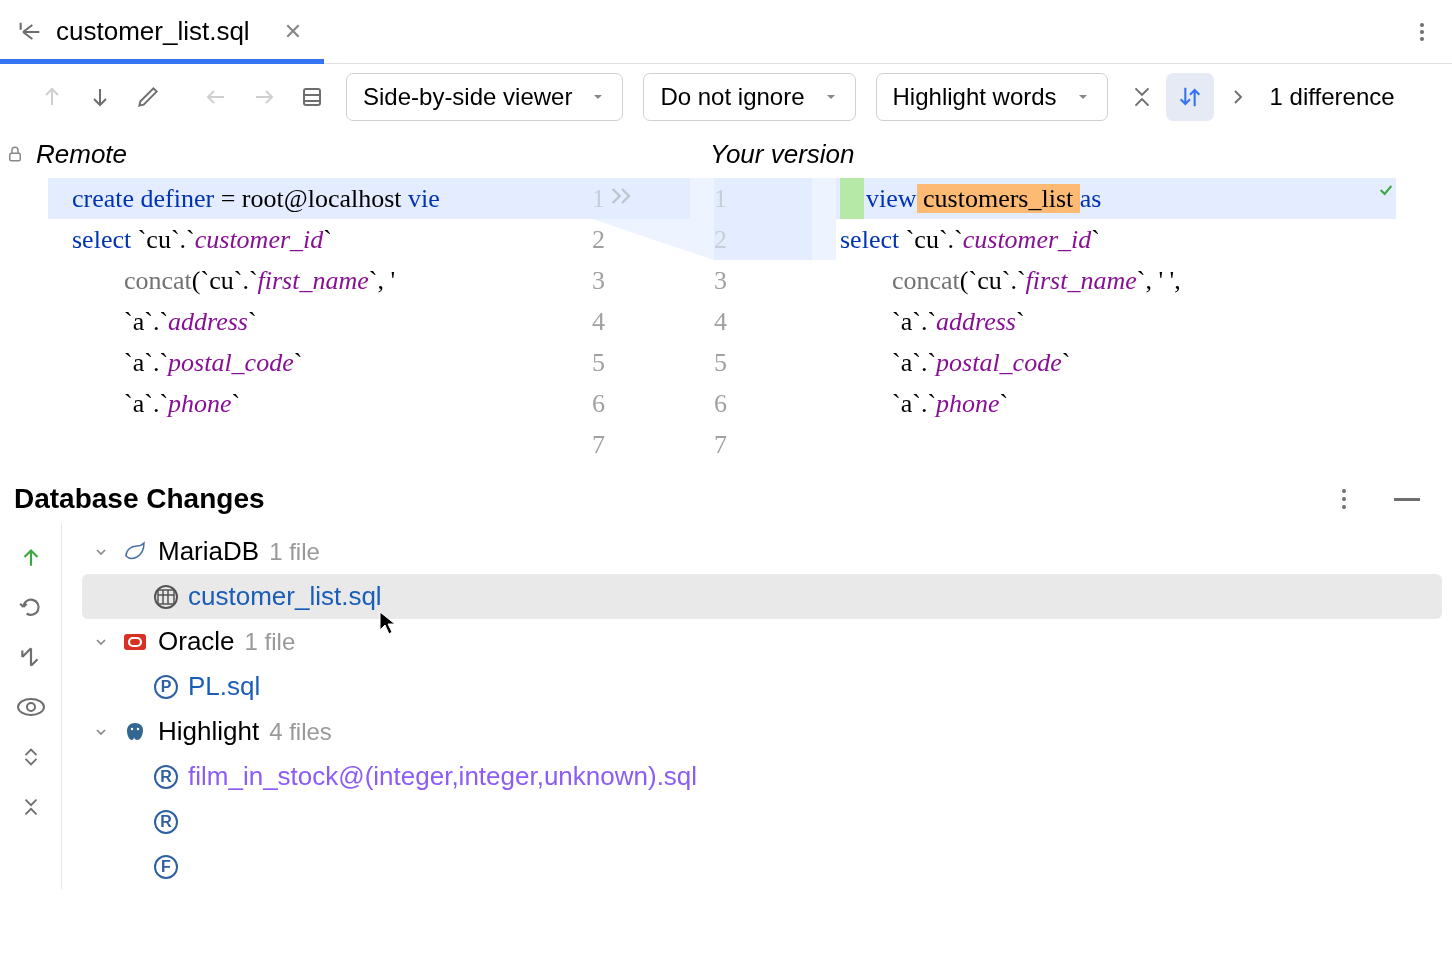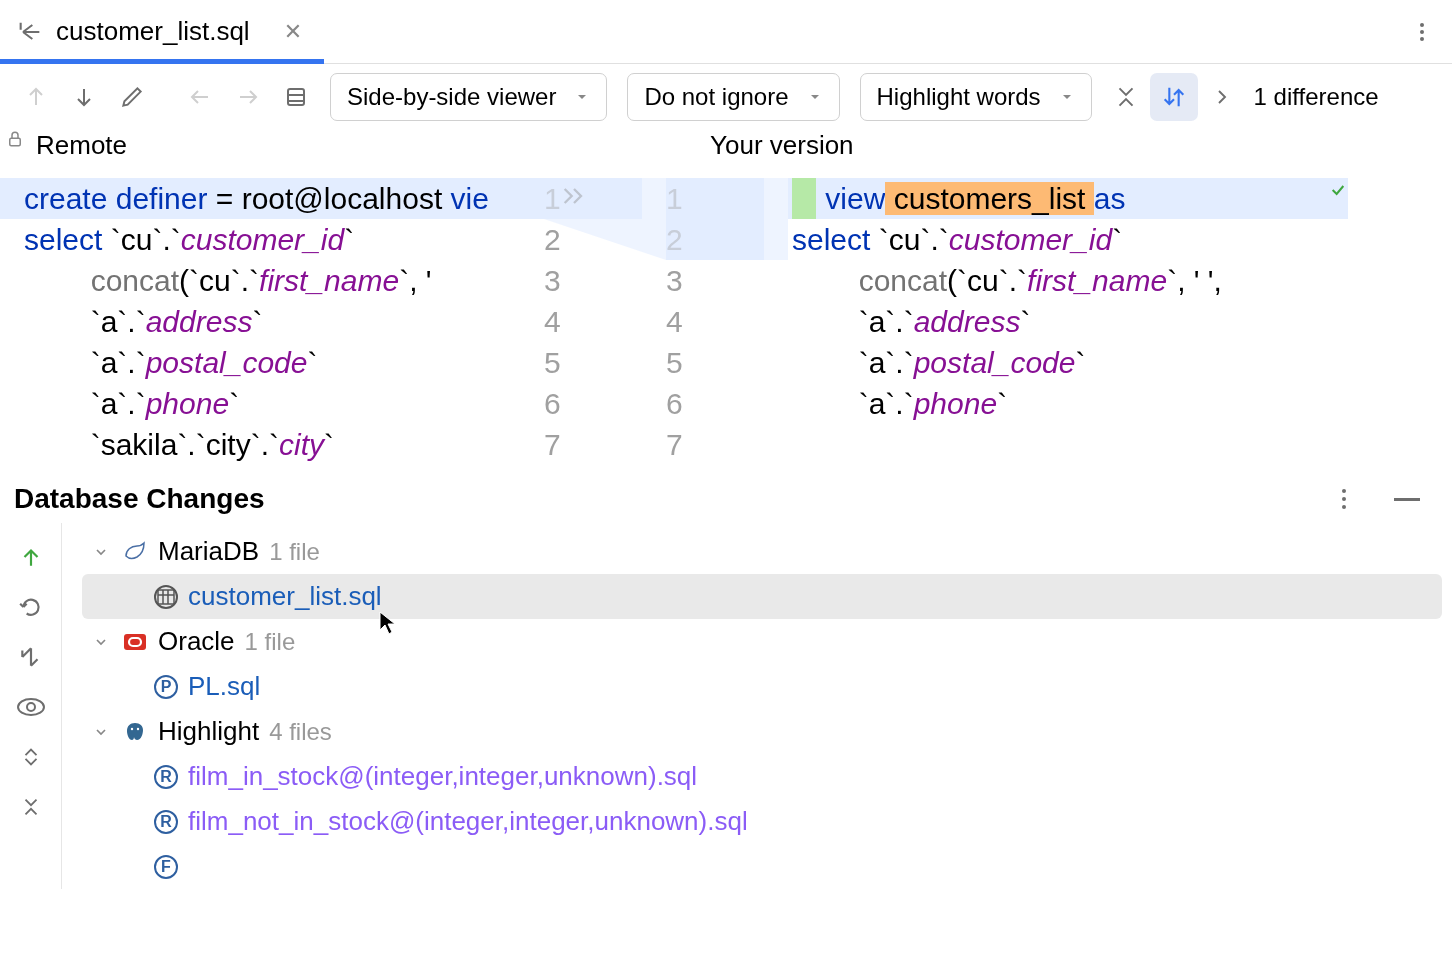--- a/index.html
+++ b/index.html
@@ -35,21 +35,21 @@
   left:0; bottom:-1px;
   height:5px; width:324px;
   background:#3574f0;
 }
 .tab-more { margin-left:auto; padding:0 28px; color:#6e6e6e; font-size:24px; letter-spacing:2px; display:flex; flex-direction:column; gap:3px;}
 .tab-more span{width:4px;height:4px;background:#6e6e6e;border-radius:50%;}
 .toolbar {
   display:flex;
   align-items:center;
   height:66px;
-  padding: 0 12px;
+  padding: 0 28px;
   gap: 0;
 }
 .tbtn { width:48px; height:48px; display:flex; align-items:center; justify-content:center; color:#6e6e6e; }
 .tbtn.dis { color:#cfcfcf; }
 .dropdown {
   height:48px;
   border:1px solid #d0d0d0;
   background:#fff;
   border-radius:7px;
   display:flex;
@@ -59,31 +59,34 @@
   font-size:24px;
   color:#000;
   margin:0 10px;
 }
 .dropdown .chev { color:#888; }
 .tbtn.active { background:#e5eaf5; border-radius:7px; }
 .diff-count { margin-left:8px; font-size:24px; }
 .diff-header {
   display:flex;
   height:48px;
+  align-items:center;
+  font-style:italic;
 }
 .diff-header .lock { width:24px; margin-left:6px; margin-right:6px; color:#888;}
 .diff-header .left-title { font-size:26px; flex:0 0 auto; }
 .diff-header .right-title { font-size:26px; position:absolute; left:710px; }
 .diff-header-wrap { position:relative; width:100%; }
 .diff-body {
   display:flex;
-  font-family: Liberation Sans, sans-serif;
-  font-size:30px;
+  font-family: Liberation Serif, serif;
+  font-size:26px;
   line-height:41px;
   position:relative;
+  margin-left:48px;
 }
 .pane {
   overflow:hidden;
 }
 .pane.left-code { width:544px; position:relative;}
 .pane.gutter { width:244px; display:flex; }
 .pane.right-code { width:560px; position:relative;}
 .gutter-col { width:122px; text-align:right; color:#a0a0a0; padding-right:24px; }
 .gutter-col.right { text-align:right; padding-right:24px;}
 .code-line { white-space:pre; padding-left:24px; }
@@ -257,21 +260,20 @@
       </svg>
   </span>
 
   <div class="pane left-code">
     <div class="row code-line bg-blue"><span class="kw">create</span> <span class="kw">definer</span><span class="nm"> = root@localhost </span><span class="kw">vie</span></div>
     <div class="row code-line"><span class="kw">select</span><span class="backtick"> `</span><span class="nm">cu</span><span class="backtick">`.`</span><span class="id">customer_id</span><span class="backtick">`</span></div>
     <div class="row code-line"><span>        </span><span class="func">concat</span><span class="backtick">(`</span><span class="nm">cu</span><span class="backtick">`.`</span><span class="id">first_name</span><span class="backtick">`, '</span></div>
     <div class="row code-line"><span>        `</span><span class="nm">a</span><span class="backtick">`.`</span><span class="id">address</span><span class="backtick">`</span></div>
     <div class="row code-line"><span>        `</span><span class="nm">a</span><span class="backtick">`.`</span><span class="id">postal_code</span><span class="backtick">`</span></div>
     <div class="row code-line"><span>        `</span><span class="nm">a</span><span class="backtick">`.`</span><span class="id">phone</span><span class="backtick">`</span></div>
-    <div class="row code-line"><span>        `</span><span class="nm">sakila</span><span class="backtick">`.`</span><span class="nm">city</span><span class="backtick">`.`</span><span class="id">city</span><span class="backtick">`</span></div>
   </div>
 
   <div class="pane gutter" style="position:relative;">
     <span class="gutter-chev" style="left:16px;top:8px;">
       <svg width="28" height="20" viewBox="0 0 24 16" fill="none" stroke="#888" stroke-width="2">
           <path d="M4 2 L10 8 L4 14 M12 2 L18 8 L12 14"></path>
         </svg>
     </span>
     <div class="gutter-col">
       <div class="row bg-blue" style="padding-right:0">1</div>
@@ -419,21 +421,20 @@
       </span>
       <span>Highlight</span>
       <span class="file-count">4 files</span>
     </div>
     <div class="tree-file">
       <span class="file-badge r">R</span>
       <span class="file-link red">film_in_stock@(integer,integer,unknown).sql</span>
     </div>
     <div class="tree-file">
       <span class="file-badge r">R</span>
-      <span class="file-link red">film_not_in_stock@(integer,integer,unknown).sql</span>
     </div>
     <div class="tree-file">
       <span class="file-badge f">F</span>
     </div>
   </div>
 </div>
 
 <div class="cursor" style="left:378px; top:610px;">
   <svg width="20" height="26" viewBox="0 0 20 26">
       <path d="M2 2 L2 20 L7 15 L11 24 L14 22 L10 14 L17 14 Z" fill="#000" stroke="#fff" stroke-width="1"></path>

